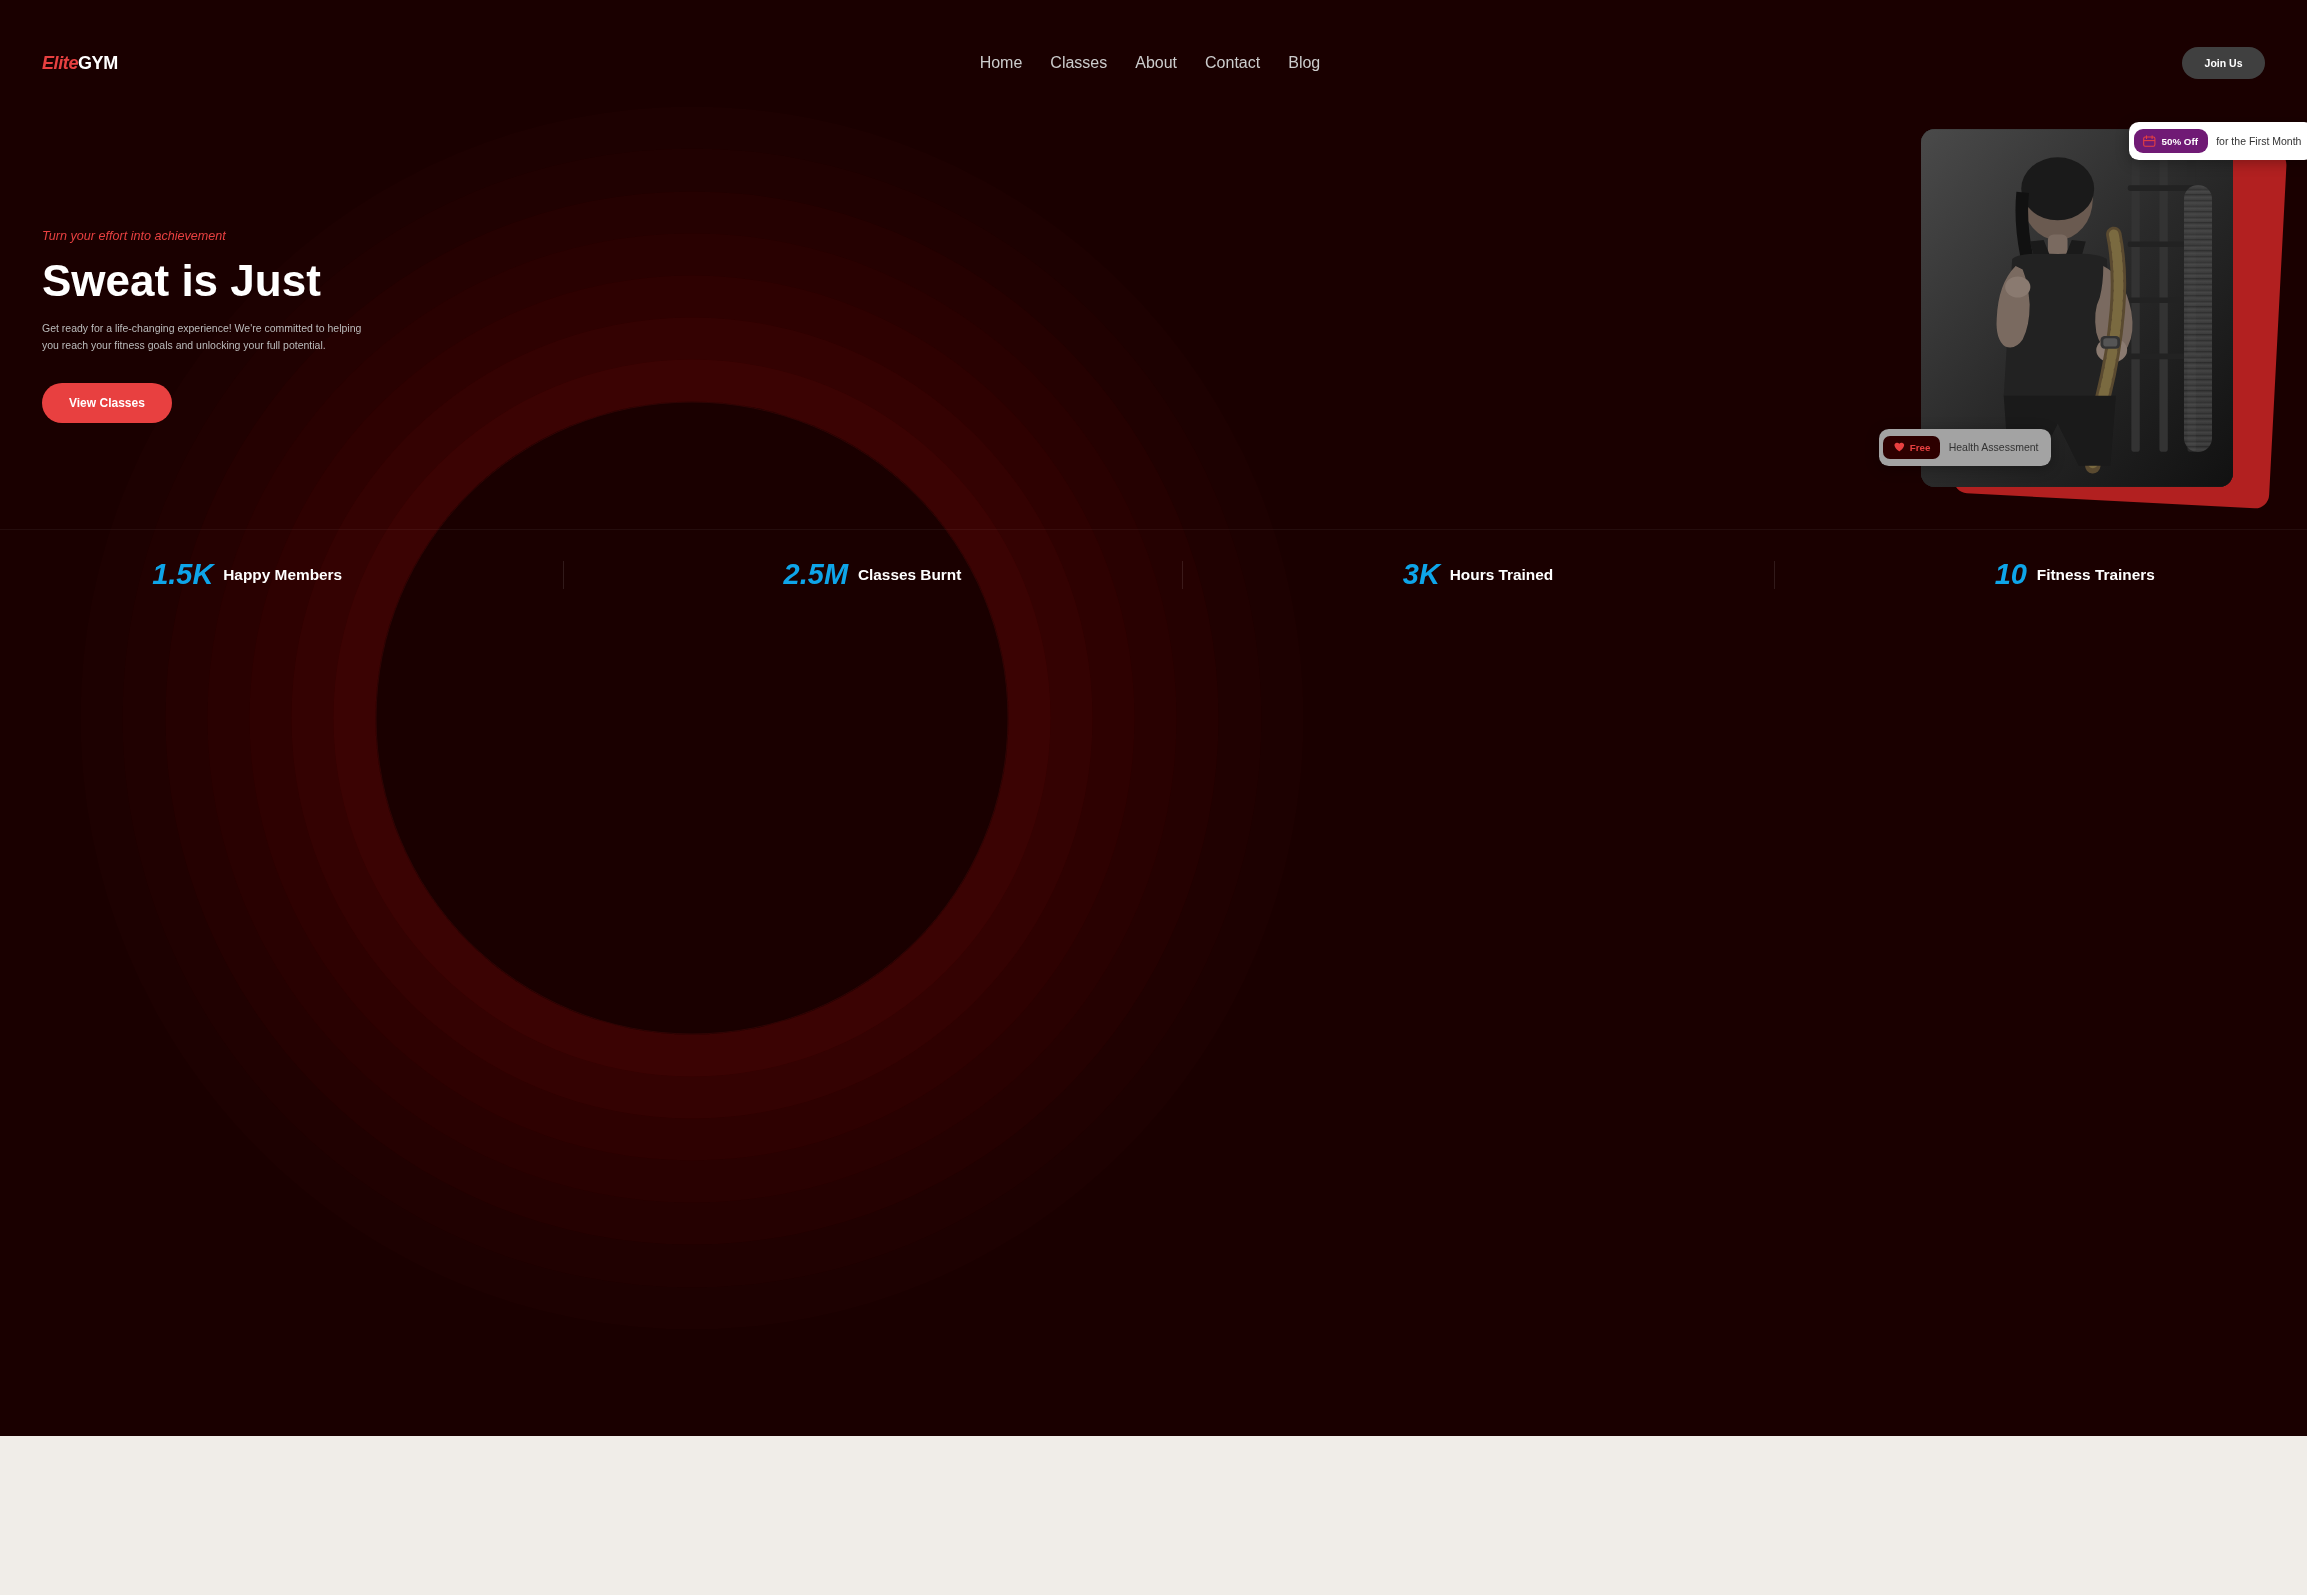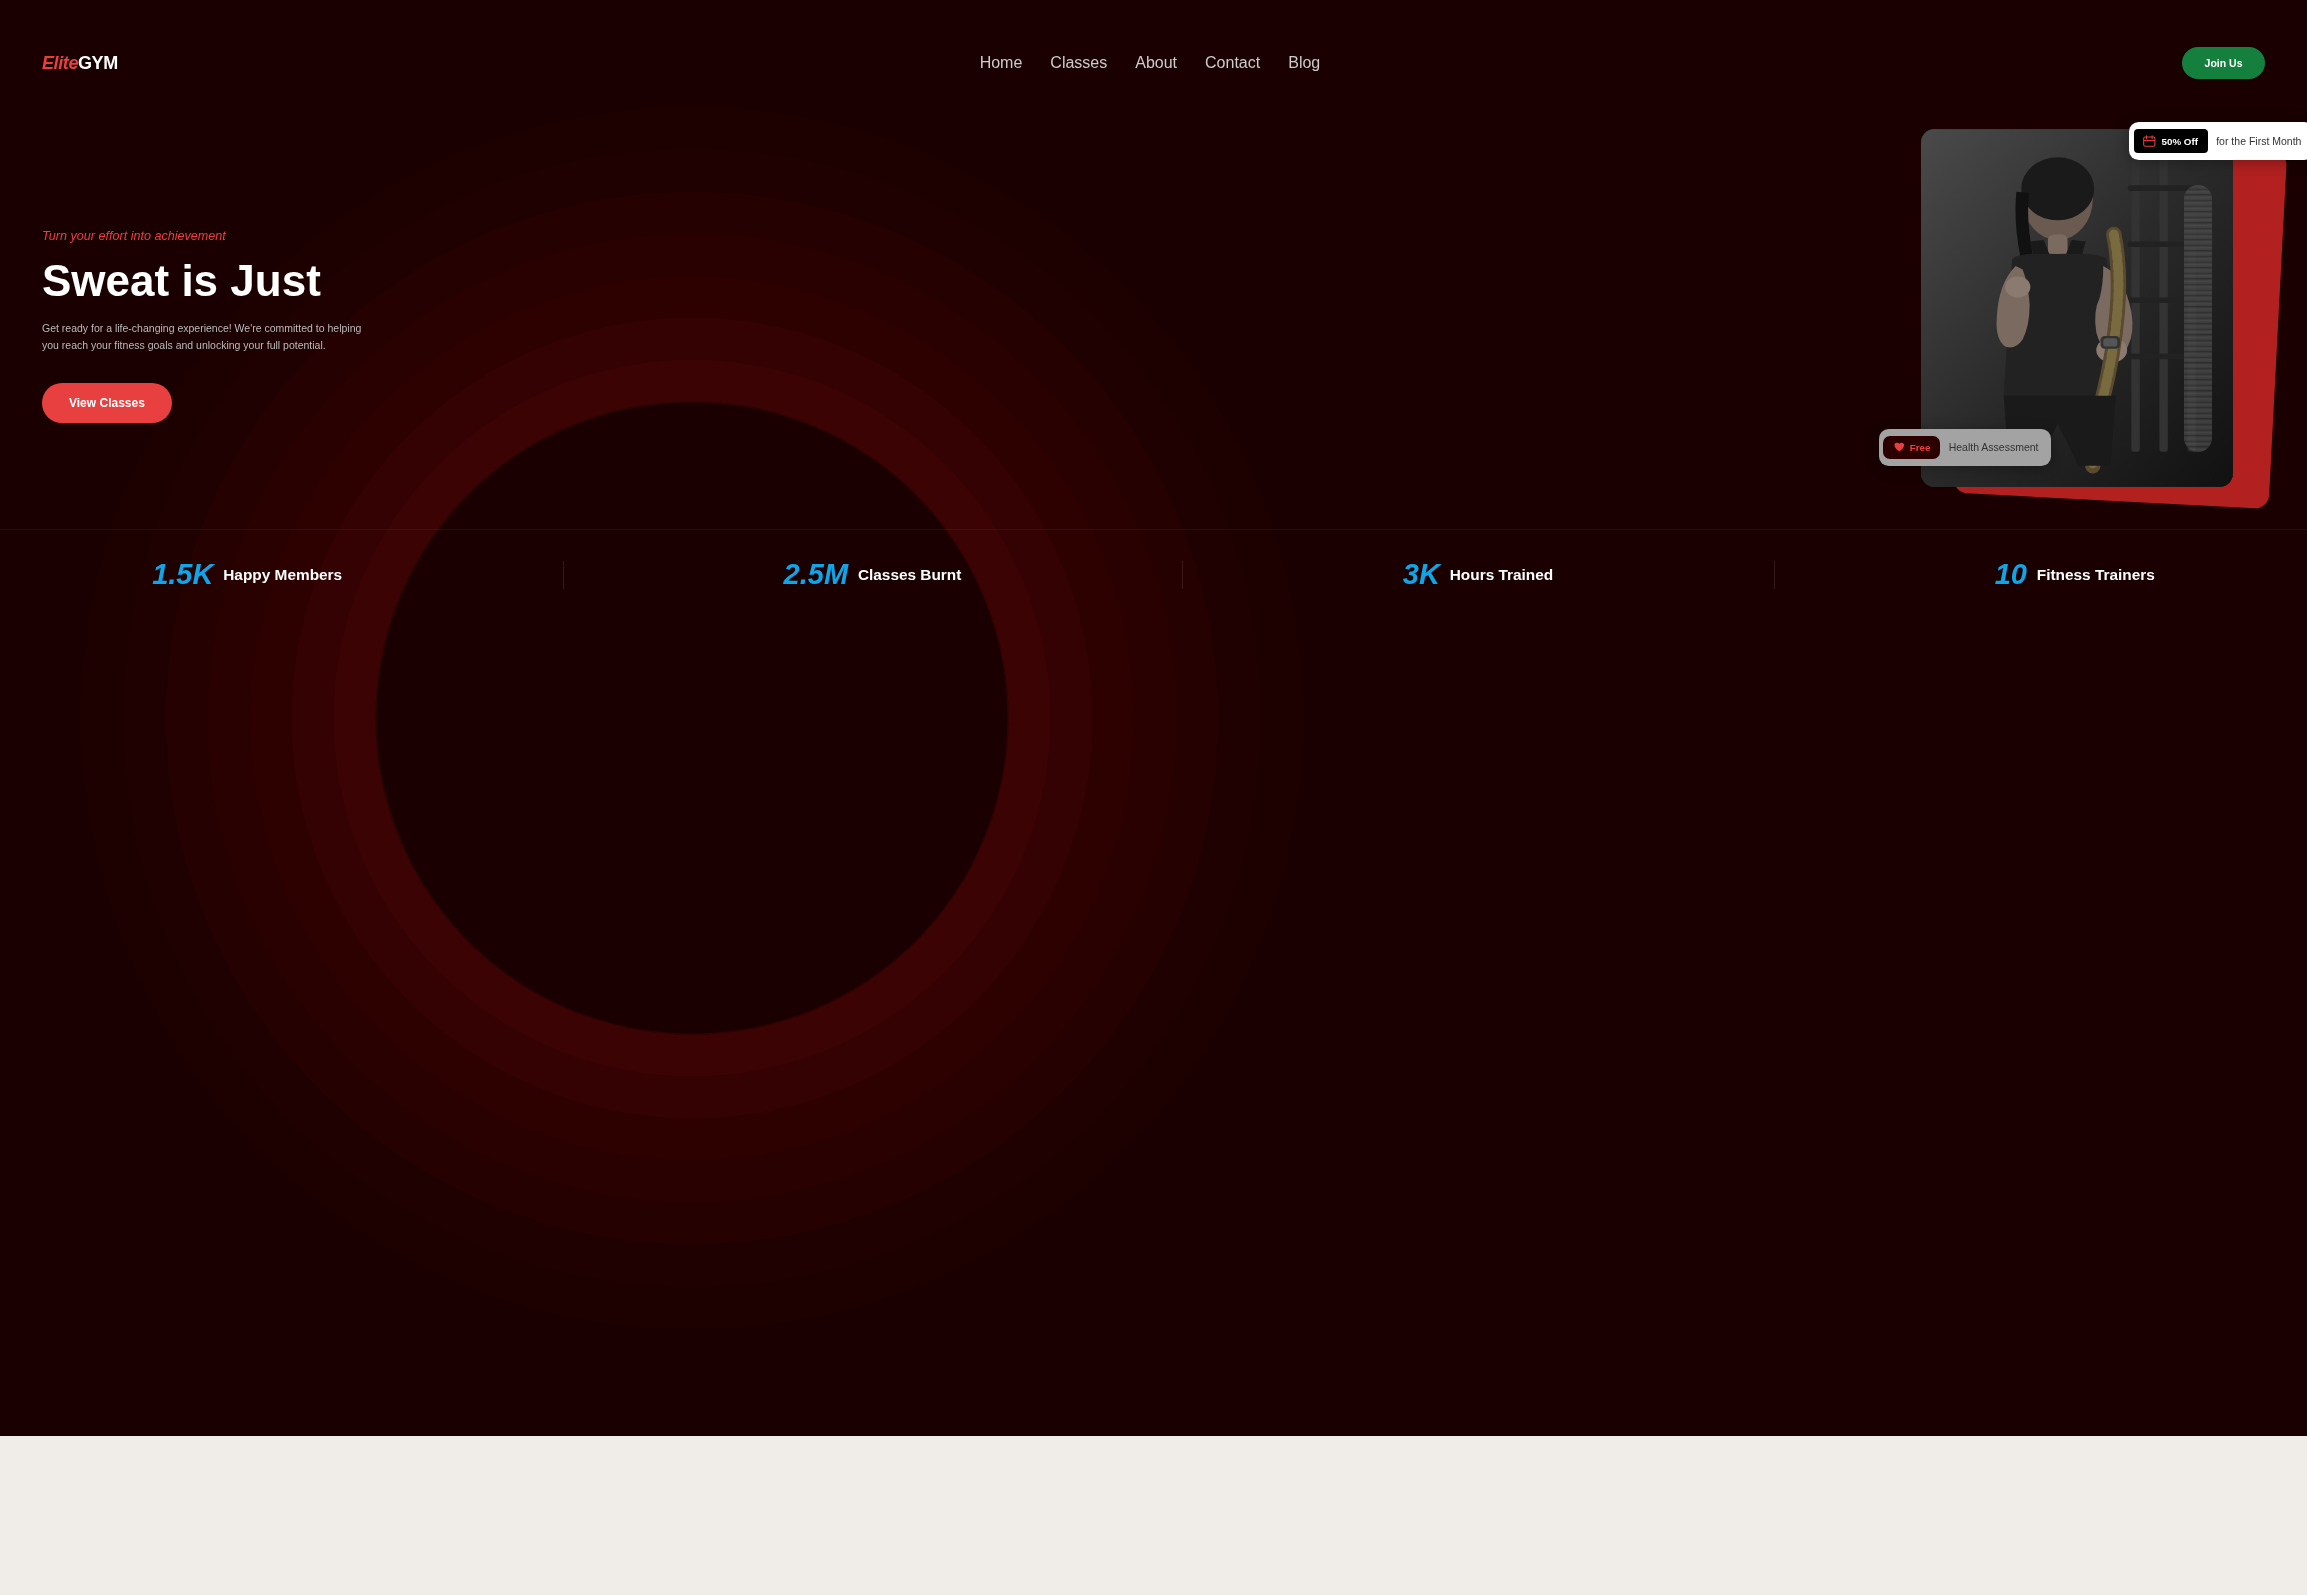--- a/index.html
+++ b/index.html
@@ -71,21 +71,21 @@
 
     .nav-links a {
       color: #ccc;
       text-decoration: none;
       font-size: 16px;
       font-weight: 400;
       transition: color 0.2s;
     }
 
     .join-btn {
-      background: #15803d;
+      background: #404040;
       color: #fff;
       border: none;
       border-radius: 21px;
       padding: 9.8px 22.5px;
       font-size: 10.5px;
       font-weight: 600;
       cursor: pointer;
       transition: background 0.2s;
     }
 
@@ -229,26 +229,26 @@
       display: flex;
       align-items: center;
       gap: 0;
       padding: 7px 12.6px 7px 4.2px;
       box-shadow: 0 2.8px 14px rgba(0,0,0,0.3);
       z-index: 20;
       white-space: nowrap;
     }
 
     .badge-50-tag {
-      background: #000000;
+      background: #701a75;
       color: #fff;
       font-size: 9.8px;
       font-weight: 700;
       padding: 5.6px 9.8px;
-      border-radius: 4px;
+      border-radius: 9px;
       display: flex;
       align-items: center;
       gap: 5.6px;
       margin-right: 8.4px;
     }
 
     .badge-50-text {
       font-size: 10.5px;
       font-weight: 500;
       color: #333;

